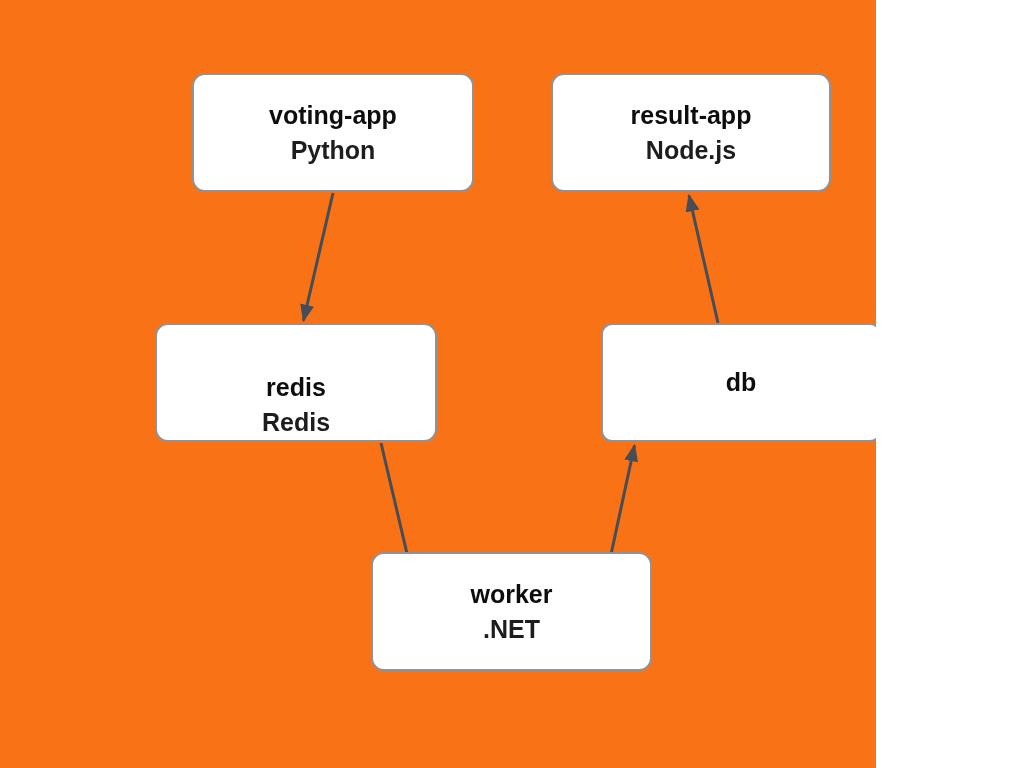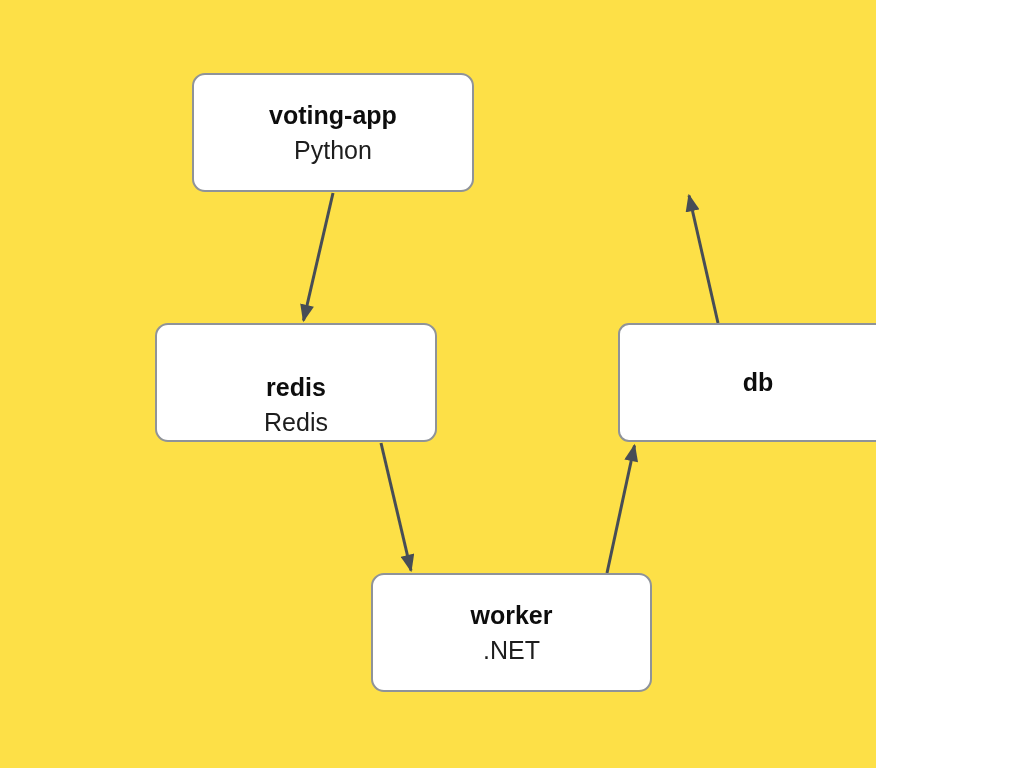--- a/index.html
+++ b/index.html
@@ -5,21 +5,21 @@
   html, body {
     margin: 0;
     padding: 0;
     background: #ffffff;
     font-family: "Liberation Sans", sans-serif;
   }
   .canvas {
     position: relative;
     width: 876px;
     height: 768px;
-    background: #fde047;
+    background: #f97316;
     overflow: hidden;
   }
   .edges {
     position: absolute;
     left: 0;
     top: 0;
     width: 1024px;
     height: 768px;
     pointer-events: none;
   }
@@ -37,31 +37,31 @@
   }
   .node-title {
     font-size: 25px;
     font-weight: bold;
     line-height: 35px;
     color: #0d0d0d;
     white-space: nowrap;
   }
   .node-subtitle {
     font-size: 25px;
-    font-weight: normal;
+    font-weight: bold;
     line-height: 35px;
     color: #1d1d1d;
     white-space: nowrap;
   }
   
   #node-voting-app { left: 192px; top: 73px;  width: 282px; height: 119px; }
   #node-result-app { left: 551px; top: 73px;  width: 280px; height: 119px; }
   #node-redis      { left: 155px; top: 323px; width: 282px; height: 119px; justify-content: flex-end; }
-  #node-db         { left: 618px; top: 323px; width: 280px; height: 119px; border-radius: 11px; }
-  #node-worker     { left: 371px; top: 573px; width: 281px; height: 119px; }
+  #node-db         { left: 601px; top: 323px; width: 280px; height: 119px; border-radius: 11px; }
+  #node-worker     { left: 371px; top: 552px; width: 281px; height: 119px; }
 </style>
 </head>
 <body>
 
 <div class="canvas">
 
   <svg class="edges" viewBox="0 0 1024 768" xmlns="http://www.w3.org/2000/svg">
     <defs>
       <marker id="arrowhead" viewBox="0 0 10 8" refX="9" refY="4" markerWidth="18" markerHeight="14" markerUnits="userSpaceOnUse" orient="auto">
         <path d="M0,0 L10,4 L0,8 Z" fill="#474d56"></path>
@@ -71,20 +71,24 @@
     <line x1="381" y1="443" x2="411" y2="570.5" stroke="#474d56" stroke-width="3" marker-end="url(#arrowhead)"></line>
     <line x1="607" y1="573" x2="634.5" y2="445.5" stroke="#474d56" stroke-width="3" marker-end="url(#arrowhead)"></line>
     <line x1="718" y1="323" x2="689" y2="195.5" stroke="#474d56" stroke-width="3" marker-end="url(#arrowhead)"></line>
   </svg>
 
   <div class="node" id="node-voting-app">
     <div class="node-title">voting-app</div>
     <div class="node-subtitle">Python</div>
   </div>
 
+  <div class="node" id="node-result-app">
+    <div class="node-title">result-app</div>
+    <div class="node-subtitle">Node.js</div>
+  </div>
 
   <div class="node" id="node-redis">
     <div class="node-title">redis</div>
     <div class="node-subtitle">Redis</div>
   </div>
 
   <div class="node" id="node-db">
     <div class="node-title">db</div>
   </div>
 

